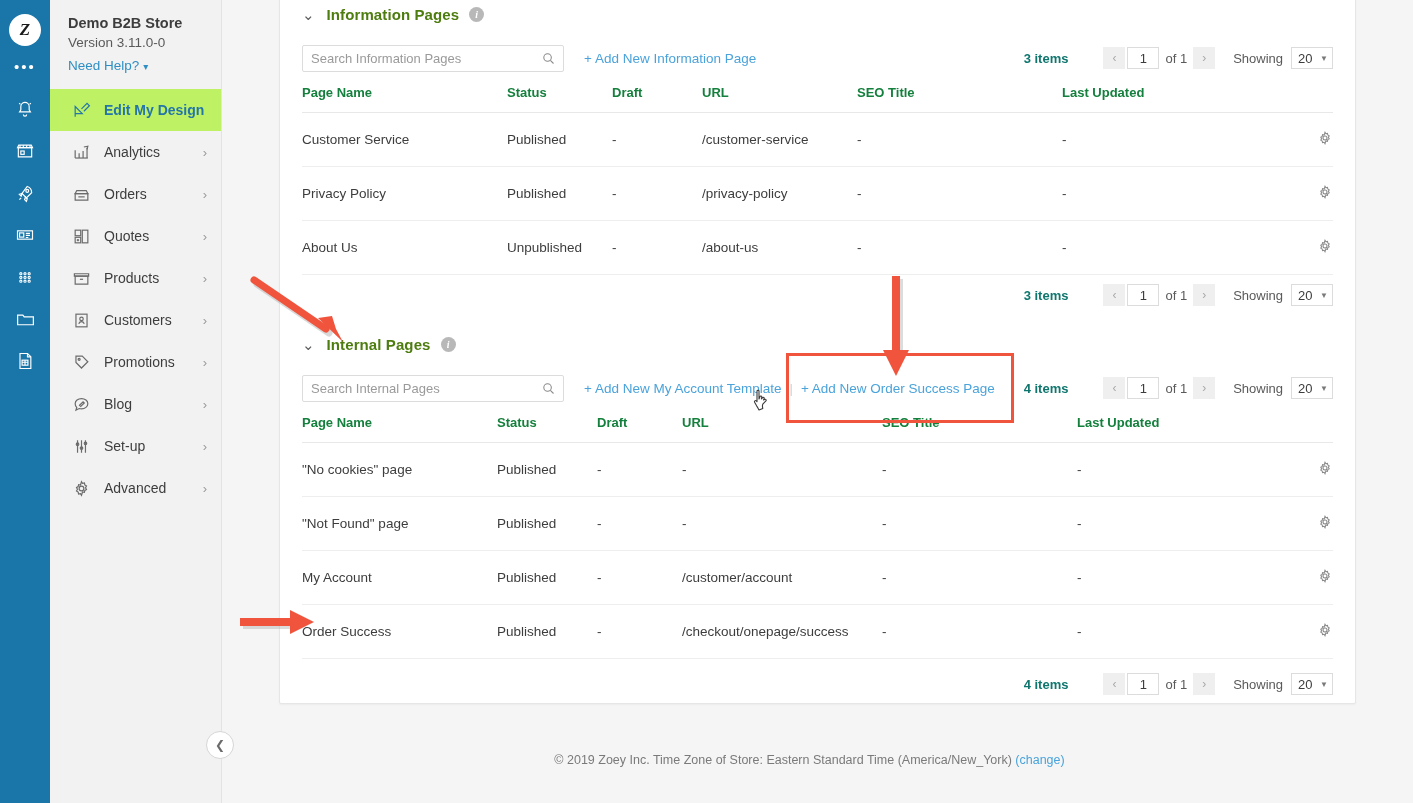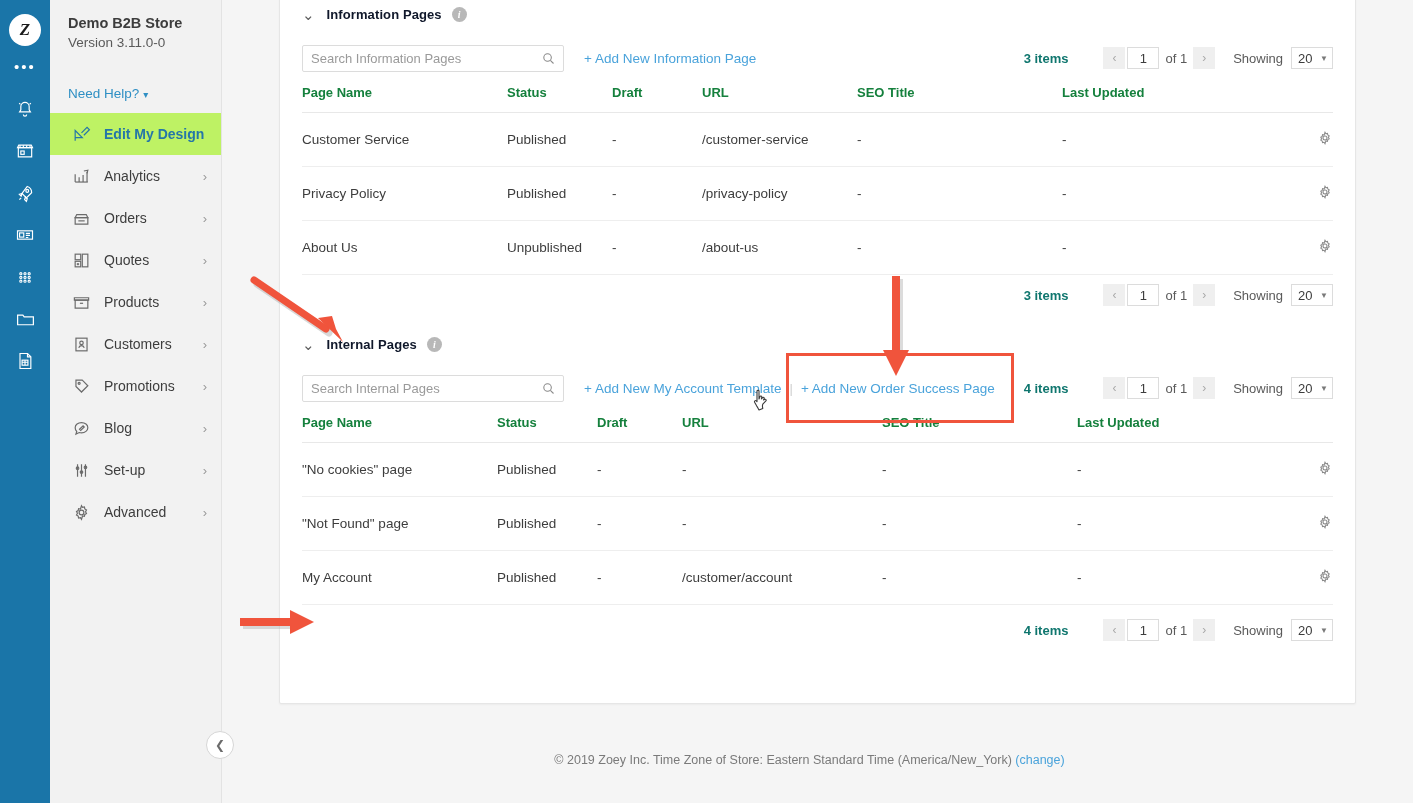--- a/index.html
+++ b/index.html
@@ -35,21 +35,21 @@
   #rail .dots { letter-spacing: 2px; font-size: 15px; line-height: 10px; }
 
   
   #nav {
     position: absolute; left: 50px; top: 0; width: 172px; height: 803px;
     background: #f2f2f2; border-right: 1px solid #e0e0e0;
   }
   #store-block { padding: 14px 0 8px 18px; }
   #store-name { font-size: 14.5px; color: #3d3d3d; font-weight: 600; line-height: 19px; }
   #store-version { font-size: 13.5px; color: #5a5a5a; line-height: 19px; }
-  #need-help { font-size: 13.5px; color: #2e8fc4; line-height: 20px; cursor: pointer; margin-top: 32px; }
+  #need-help { font-size: 13.5px; color: #2e8fc4; line-height: 28px; cursor: pointer; }
   #need-help .chev { display: inline-block; margin-left: 4px; font-size: 10px; color: #2e8fc4; }
 
   .nav-item {
     display: flex; align-items: center;
     height: 42px; padding: 0 10px 0 18px;
     cursor: pointer; position: relative;
   }
   .nav-item .ni-icon {
     width: 26px; flex: 0 0 26px;
     display: flex; align-items: center; justify-content: center;
@@ -88,21 +88,21 @@
   }
 
   .section-head {
     display: flex; align-items: center; height: 46px; padding-left: 22px;
   }
   .section-head .caret {
     font-size: 15px; color: #5a5a5a; margin-right: 12px; cursor: pointer;
     line-height: 1;
   }
   .section-head .sh-title {
-    font-size: 13px; font-weight: 600; color: #0f172a; letter-spacing: .1px; text-align: right;
+    font-size: 15px; font-weight: 600; color: #4d7c0f; letter-spacing: .1px; text-align: right;
   }
   .info-dot {
     width: 15px; height: 15px; border-radius: 50%;
     background: #b8b8b8; color: #ffffff;
     font-size: 10px; font-style: italic; font-weight: bold;
     display: inline-flex; align-items: center; justify-content: center;
     margin-left: 10px; font-family: "Liberation Serif", serif;
     cursor: pointer;
   }
 
@@ -576,20 +576,32 @@
             <td class="status-published">Published</td>
             <td>-</td>
             <td>/customer/account</td>
             <td>-</td>
             <td>-</td>
             <td class="gear-cell"><span class="gear"><svg width="16" height="16" viewBox="0 0 24 24" fill="none" stroke="currentColor" stroke-width="1.6">
                     <circle cx="12" cy="12" r="3"></circle>
                     <path d="M12 3.5l1.3 2.1 2.4-.5.5 2.4 2.1 1.3-1.2 2.2 1.2 2.2-2.1 1.3-.5 2.4-2.4-.5L12 20.5l-1.3-2.1-2.4.5-.5-2.4-2.1-1.3 1.2-2.2-1.2-2.2 2.1-1.3.5-2.4 2.4.5z"></path>
                   </svg></span></td>
           </tr>
+          <tr>
+            <td>Order Success</td>
+            <td class="status-published">Published</td>
+            <td>-</td>
+            <td>/checkout/onepage/success</td>
+            <td>-</td>
+            <td>-</td>
+            <td class="gear-cell"><span class="gear"><svg width="16" height="16" viewBox="0 0 24 24" fill="none" stroke="currentColor" stroke-width="1.6">
+                    <circle cx="12" cy="12" r="3"></circle>
+                    <path d="M12 3.5l1.3 2.1 2.4-.5.5 2.4 2.1 1.3-1.2 2.2 1.2 2.2-2.1 1.3-.5 2.4-2.4-.5L12 20.5l-1.3-2.1-2.4.5-.5-2.4-2.1-1.3 1.2-2.2-1.2-2.2 2.1-1.3.5-2.4 2.4.5z"></path>
+                  </svg></span></td>
+          </tr>
         </tbody>
       </table>
 
       <div class="toolbar" style="height:50px">
         <div class="pager">
           <span class="items-count">4 items</span>
           <button class="pg-btn">‹</button>
           <input class="pg-input" value="1" style="">
           <span class="pg-of">of 1</span>
           <button class="pg-btn">›</button>

